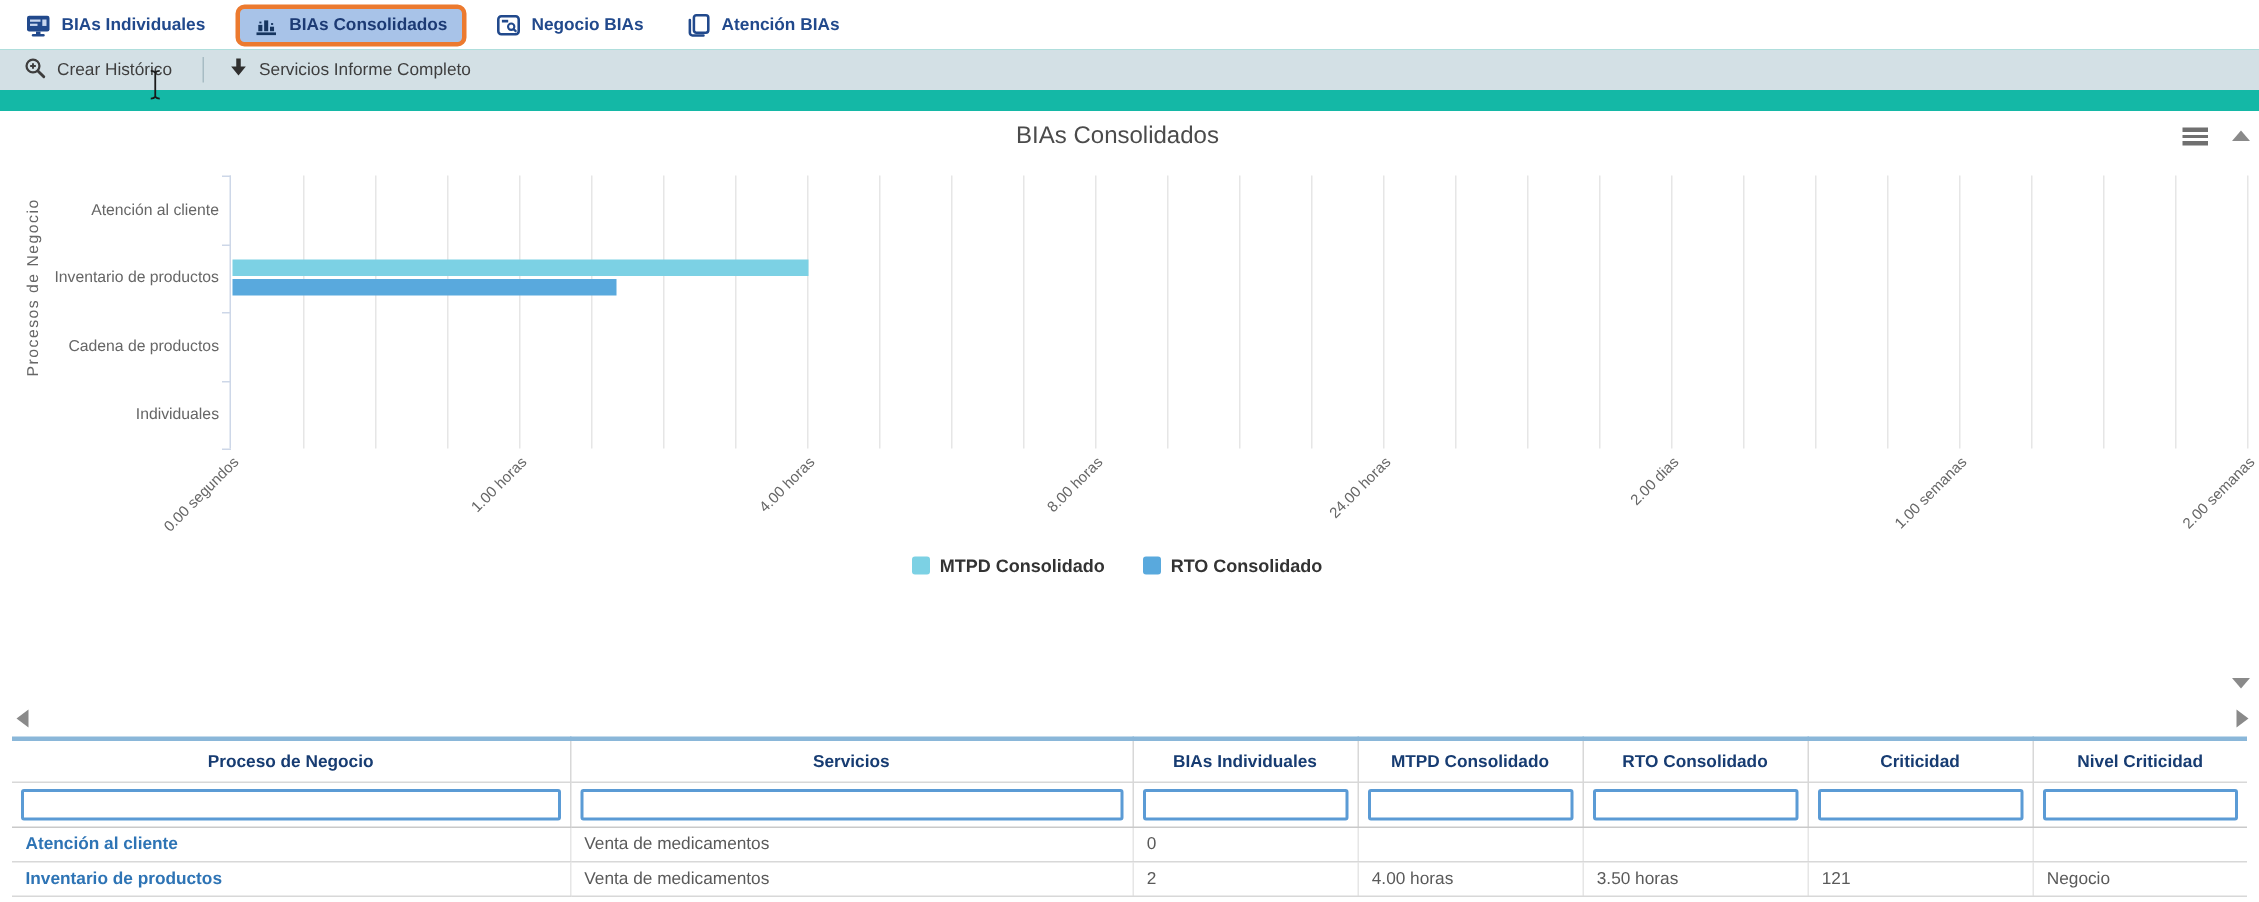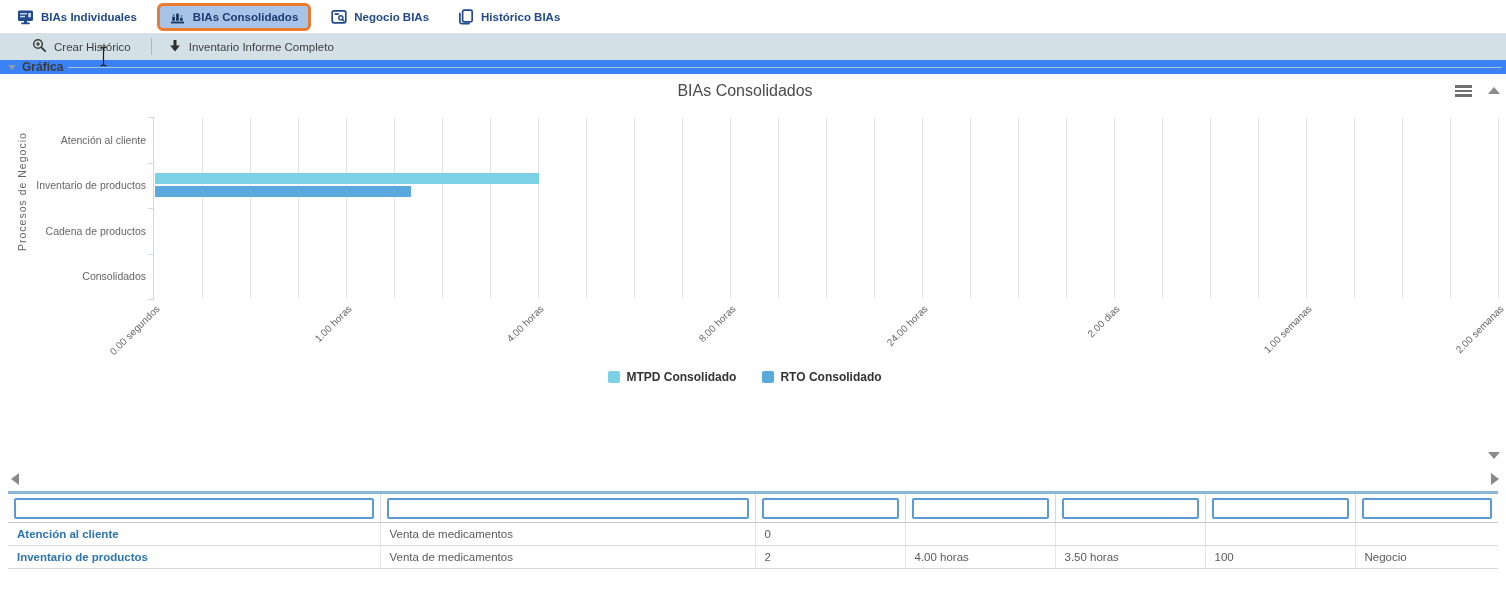--- a/index.html
+++ b/index.html
@@ -1,26 +1,26 @@
 <!DOCTYPE html>
 <html><head>
 <meta charset="utf-8">
 <style>
   * { margin:0; padding:0; box-sizing:border-box; }
   html,body { width:1506px; height:601px; background:#fff; font-family:"Liberation Sans", sans-serif; overflow:hidden; }
-  #app { position:relative; width:1506px; height:453px; background:#3b82f6; }
+  #app { position:relative; width:1506px; height:453px; background:#14b8a6; }
 
   
   .tabbar { position:absolute; left:0; top:0; width:1506px; height:33px; display:flex; align-items:center; padding-left:8px; gap:11px; background:#fff; }
   .tab { display:flex; align-items:center; gap:7px; padding:5px 9px; font-size:11.5px; font-weight:bold; color:#21498c; cursor:pointer; white-space:nowrap; }
   .tab .ticon { display:flex; align-items:center; }
   .tab.active { background:#a8c3e8; border:3px solid #ec7a2f; border-radius:6px; padding:3px 10px; color:#1c3a74; }
 
   
-  .toolbar { position:absolute; left:0; top:33px; width:1506px; height:27px; background:#d3e0e5; display:flex; align-items:center; padding-left:32px; }
+  .toolbar { position:absolute; left:0; top:33px; width:1506px; height:27px; background:#d3e0e5; display:flex; align-items:center; padding-left:16px; }
   .tbtn { display:flex; align-items:center; gap:7px; font-size:11.5px; color:#3e3e3e; cursor:pointer; white-space:nowrap; }
   .tsep { width:1px; height:17px; background:#a7bcc4; margin:0 16px 0 20px; }
 
   
   .cursor { position:absolute; left:99px; top:46px; z-index:30; }
 
   
   .section-header { position:absolute; left:0; top:60px; width:1506px; height:14px; display:flex; align-items:center; padding-left:8px; }
   .tri { width:0; height:0; border-left:4px solid transparent; border-right:4px solid transparent; border-top:5px solid #8a9aa6; margin-right:6px; }
   .stitle { font-size:12px; font-weight:bold; color:#3a3a3a; }
@@ -109,21 +109,21 @@
       </span>
       <span>Negocio BIAs</span>
     </div>
     <div class="tab">
       <span class="ticon">
         <svg width="16" height="16" viewBox="0 0 16 16">
             <rect x="4.6" y="1.2" width="9.6" height="11.6" rx="1.6" fill="none" stroke="#21498c" stroke-width="1.7"></rect>
             <path d="M11 14.6 H3.6 A1.7 1.7 0 0 1 1.9 12.9 V4.4" fill="none" stroke="#21498c" stroke-width="1.7" stroke-linecap="round"></path>
           </svg>
       </span>
-      <span>Histórico BIAs</span>
+      <span>Atención BIAs</span>
     </div>
   </div>
 
   <div class="toolbar">
     <div class="tbtn">
       <span>
         <svg width="15" height="15" viewBox="0 0 15 15">
             <circle cx="6" cy="6" r="4.3" fill="none" stroke="#3d3d3d" stroke-width="1.5"></circle>
             <line x1="6" y1="4.1" x2="6" y2="7.9" stroke="#3d3d3d" stroke-width="1.3"></line>
             <line x1="4.1" y1="6" x2="7.9" y2="6" stroke="#3d3d3d" stroke-width="1.3"></line>
@@ -132,35 +132,30 @@
       </span>
       <span>Crear Histórico</span>
     </div>
     <div class="tsep"></div>
     <div class="tbtn">
       <span>
         <svg width="14" height="14" viewBox="0 0 14 14">
             <path d="M5.5 1 h3 v5.4 h3.4 L7 12.4 2.1 6.4 h3.4 z" fill="#2f2f2f"></path>
           </svg>
       </span>
-      <span>Inventario Informe Completo</span>
+      <span>Servicios Informe Completo</span>
     </div>
   </div>
 
   <div class="cursor">
     <svg width="9" height="21" viewBox="0 0 9 21">
         <path d="M1.5 1.2 C3 1.2 4 1.8 4.5 2.4 C5 1.8 6 1.2 7.5 1.2 M4.5 2.4 V18.6 M1.5 19.8 C3 19.8 4 19.2 4.5 18.6 C5 19.2 6 19.8 7.5 19.8" fill="none" stroke="#1a1a1a" stroke-width="1.2"></path>
       </svg>
   </div>
 
-  <div class="section-header">
-    <span class="tri"></span>
-    <span class="stitle">Gráfica</span>
-    <span class="sline"></span>
-  </div>
 
   <div class="chart">
     <div class="chart-title">BIAs Consolidados</div>
     <div class="burger">
         <i></i>
         <i></i>
         <i></i>
       </div>
     <div class="sarrow up"></div>
     <div class="sarrow down"></div>
@@ -197,21 +192,21 @@
         <div class="gl" style="left: 1295.5px;"></div>
         <div class="gl" style="left: 1343.5px;"></div>
         <div class="ytick" style="top: 0px;"></div>
         <div class="ytick" style="top: 46px;"></div>
         <div class="ytick" style="top: 91px;"></div>
         <div class="ytick" style="top: 137px;"></div>
         <div class="ytick" style="top: 182px;"></div>
         <div class="cat" style="top: 15px;">Atención al cliente</div>
         <div class="cat" style="top: 60px;">Inventario de productos</div>
         <div class="cat" style="top: 106px;">Cadena de productos</div>
-        <div class="cat" style="top: 151px;">Consolidados</div>
+        <div class="cat" style="top: 151px;">Individuales</div>
         <div class="bar" style="top: 56px; width: 384px; background: rgb(124, 209, 228);"></div>
         <div class="bar" style="top: 69px; width: 256px; background: rgb(89, 169, 221);"></div>
         <div class="xlabel" style="left: 0px;">0.00 segundos</div>
         <div class="xlabel" style="left: 192px;">1.00 horas</div>
         <div class="xlabel" style="left: 384px;">4.00 horas</div>
         <div class="xlabel" style="left: 576px;">8.00 horas</div>
         <div class="xlabel" style="left: 768px;">24.00 horas</div>
         <div class="xlabel" style="left: 960px;">2.00 dias</div>
         <div class="xlabel" style="left: 1152px;">1.00 semanas</div>
         <div class="xlabel" style="left: 1344px;">2.00 semanas</div>
@@ -237,20 +232,29 @@
     <colgroup>
       <col style="width:372px">
         <col style="width:375px">
         <col style="width:150px">
         <col style="width:150px">
         <col style="width:150px">
         <col style="width:150px">
         <col>
     </colgroup>
     <thead>
+      <tr id="headrow">
+          <th>Proceso de Negocio</th>
+          <th>Servicios</th>
+          <th>BIAs Individuales</th>
+          <th>MTPD Consolidado</th>
+          <th>RTO Consolidado</th>
+          <th>Criticidad</th>
+          <th>Nivel Criticidad</th>
+        </tr>
       <tr id="filterrow" class="filters">
           <td><input type="text" style=""></td>
           <td><input type="text" style=""></td>
           <td><input type="text" style=""></td>
           <td><input type="text" style=""></td>
           <td><input type="text" style=""></td>
           <td><input type="text" style=""></td>
           <td><input type="text" style=""></td>
         </tr>
     </thead>
@@ -263,19 +267,19 @@
           <td></td>
           <td></td>
           <td></td>
         </tr>
         <tr>
           <td class="link">Inventario de productos</td>
           <td>Venta de medicamentos</td>
           <td>2</td>
           <td>4.00 horas</td>
           <td>3.50 horas</td>
-          <td>100</td>
+          <td>121</td>
           <td>Negocio</td>
         </tr>
       </tbody>
   </table>
 
 </div>
 
 </body></html>

